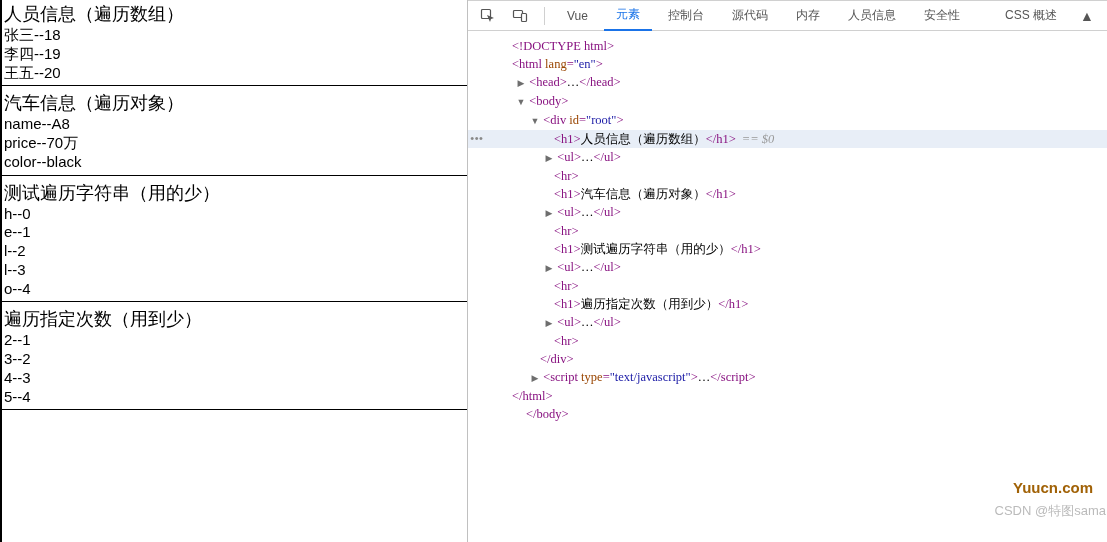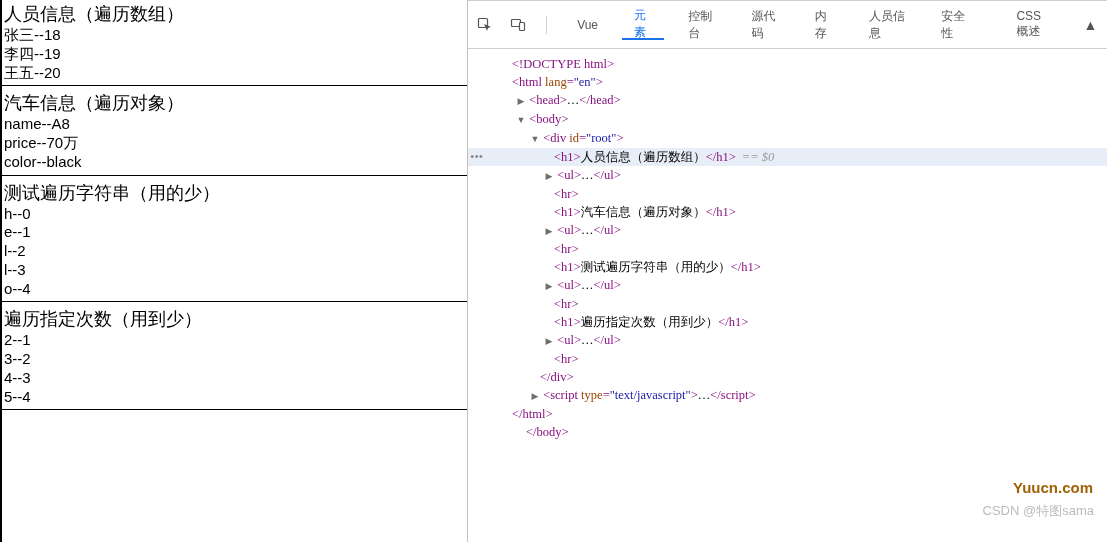--- a/index.html
+++ b/index.html
@@ -31,26 +31,26 @@
   .right {
     flex: 1;
     display: flex;
     flex-direction: column;
     border-top: 1px solid #d0d0d0;
     background: #fff;
   }
   .tabbar {
     display: flex;
     align-items: center;
-    height: 48px;
+    height: 30px;
     border-bottom: 1px solid #d0d0d0;
     font-size: 12px;
     color: #555;
     padding: 0 6px;
-    gap: 12px;
+    gap: 4px;
   }
   .tb-icon {
     width: 28px;
     height: 28px;
     display: flex;
     align-items: center;
     justify-content: center;
     color: #555;
   }
   .tb-sep {
@@ -111,21 +111,21 @@
     right: 14px;
     bottom: 46px;
     color: #a16207;
     font-weight: bold;
     font-size: 15px;
     font-family: Arial, sans-serif;
     margin-top: 8px;
   }
   .watermark2 {
     position: absolute;
-    right: 13px;
+    right: 1px;
     bottom: 22px;
     color: #bbb;
     font-size: 13px;
   }
 </style>
 </head>
 <body>
 
 <div class="container">
 

